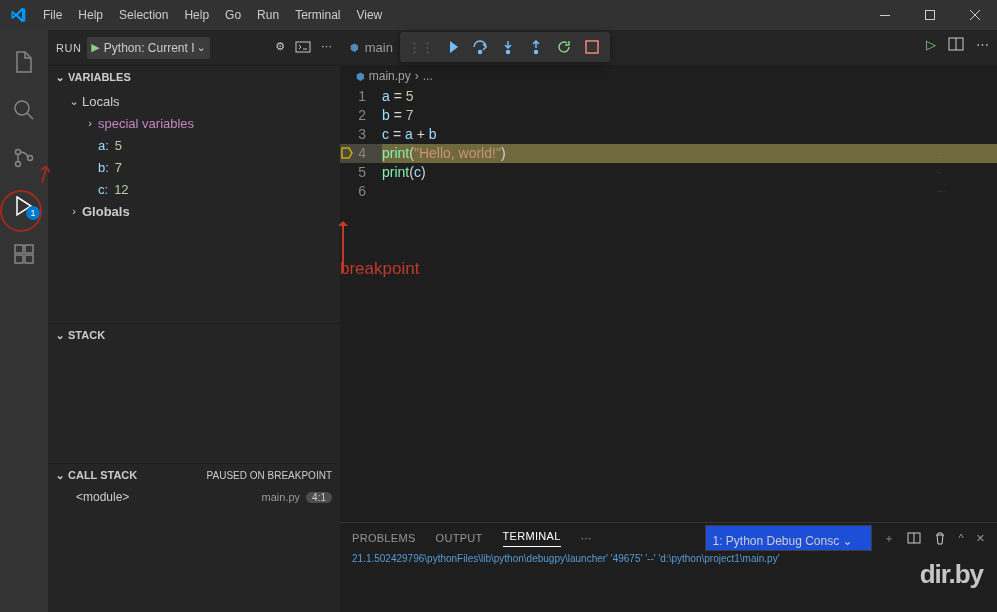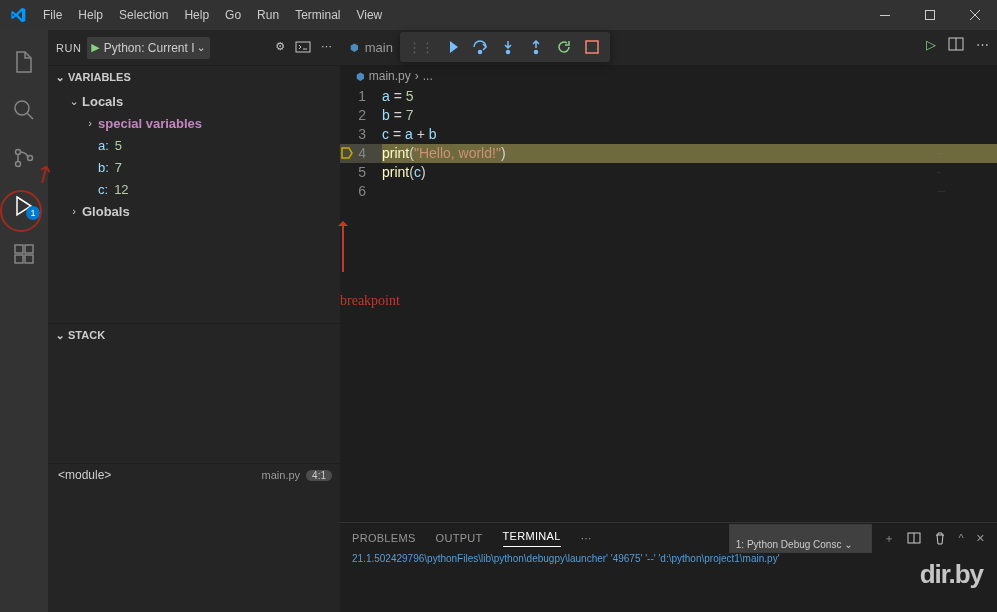--- a/index.html
+++ b/index.html
@@ -33,28 +33,28 @@
 .section { border-top: 1px solid #1e1e1e; }
 .section-head { height: 22px; display: flex; align-items: center; font-size: 11px; font-weight: 700; color: #cccccc; padding-left: 4px; }
 .chev { width: 16px; display: inline-flex; justify-content: center; font-size: 11px; }
 .tree { padding: 2px 0; font-family: Consolas, monospace; font-size: 13px; }
 .tree-row { height: 22px; display: flex; align-items: center; padding-left: 10px; }
 .tree-row.indent1 { padding-left: 18px; }
 .tree-row.indent2 { padding-left: 34px; }
 .tree-row.indent3 { padding-left: 50px; }
 .var-name { color: #9cdcfe; }
 .var-val { color: #b5cea8; margin-left: 6px; }
-.special { color: #c586c0; font-weight: bold; }
+.special { color: #c586c0; }
 
 .variables-section { height: 258px; overflow: hidden; }
 .watch-section { height: 140px; }
 .callstack-section { height: 60px; }
 .cs-head { display: flex; align-items: center; justify-content: space-between; padding-right: 8px; }
 .paused { font-size: 10px; color: #cccccc; font-weight: 400; }
-.cs-row { display: flex; height: 22px; align-items: center; padding: 0 8px 0 10px; font-family: Consolas, monospace; font-size: 12px; }
+.cs-row { display: flex; height: 22px; align-items: center; padding: 0 8px 0 28px; font-family: Consolas, monospace; font-size: 12px; }
 .cs-file { margin-left: auto; color: #999; font-size: 11px; }
 .cs-pos { background: #4d4d4d; color: #ccc; border-radius: 8px; padding: 0 6px; margin-left: 6px; font-size: 10px; }
 
 .editor-area { flex: 1; display: flex; flex-direction: column; background: #1e1e1e; position: relative; }
 .tabs-row { height: 35px; background: #252526; display: flex; align-items: center; position: relative; }
 .tab { height: 35px; display: flex; align-items: center; padding: 0 10px; gap: 6px; font-size: 13px; color: #ffffff; }
 .tab.behind { color: #999; }
 .py-icon { color: #4b8bbe; font-size: 10px; }
 
 .debug-toolbar { position: absolute; left: 60px; top: 2px; height: 30px; background: #333333; border-radius: 3px; display: flex; align-items: center; padding: 0 4px; box-shadow: 0 2px 8px rgba(0,0,0,.4); z-index: 10; }
@@ -65,38 +65,38 @@
 
 .breadcrumb { height: 22px; display: flex; align-items: center; padding-left: 16px; font-size: 12px; color: #a0a0a0; gap: 4px; }
 
 .code { font-family: Consolas, monospace; font-size: 14px; line-height: 19px; position: relative; }
 .gutter-bp { position: absolute; left: 0; top: 59px; color: #e5a50a; }
 .line { display: flex; }
 .lineno { width: 42px; text-align: right; color: #858585; padding-right: 16px; }
 .code-text { flex: 1; white-space: pre; }
 .line.active { background: #49483e; }
 .line.active .code-text { background: #6e6a3e; }
-.tok-fn { color: #fef9c3; }
+.tok-fn { color: #86efac; }
 .tok-str { color: #ce9178; }
 .tok-var { color: #9cdcfe; }
 .tok-num { color: #b5cea8; }
 .tok-op { color: #d4d4d4; }
 
-.bp-annot { position: absolute; left: 0; top: 204px; color: #c0392b; font-size: 14px; font-family: Liberation Serif, serif; pointer-events: none; }
+.bp-annot { position: absolute; left: 0; top: 172px; color: #c0392b; font-size: 17px; font-family: Liberation Sans, sans-serif; pointer-events: none; }
 .bp-arrow { position: absolute; left: 2px; top: 135px; width: 2px; height: 50px; background: #c0392b; pointer-events: none; }
 .bp-arrow::before { content: ""; position: absolute; top: -6px; left: -4px; border: 5px solid transparent; border-bottom-color: #c0392b; }
 
 .minimap { position: absolute; right: 0; top: 57px; width: 60px; height: 40px; opacity: .3; font-size: 2px; color: #888; }
 
 .panel { height: 90px; border-top: 1px solid #333; background: #1e1e1e; margin-top: auto; display: flex; flex-direction: column; }
 .panel-tabs { height: 30px; display: flex; align-items: center; padding: 0 12px; gap: 20px; font-size: 11px; color: #969696; }
 .ptab { cursor: pointer; letter-spacing: .3px; }
 .ptab.active { color: #ffffff; border-bottom: 1px solid #fff; padding-bottom: 4px; }
 .panel-right { margin-left: auto; display: flex; align-items: center; gap: 12px; }
-.term-select { background: #404040; color: #ccc; font-size: 10px; padding: 14px 18px 2px 6px; border: 1px solid #3c3c3c; }
+.term-select { background: #1d4ed8; color: #ccc; font-size: 12px; padding: 8px 18px 2px 6px; border: 1px solid #3c3c3c; }
 .term-body { flex: 1; padding: 0 12px; font-family: Liberation Sans, sans-serif; font-size: 10px; color: #569cd6; overflow: hidden; white-space: pre-wrap; }
 
 .watermark { position: absolute; right: 14px; bottom: 22px; font-size: 26px; color: rgba(255,255,255,.75); font-weight: 700; letter-spacing: -1px; pointer-events: none; }
 
 svg { display: block; }
 </style>
 </head>
 <body>
 
 <div class="titlebar">
@@ -196,21 +196,21 @@
     </div>
 
     <div class="section variables-section">
       <div class="section-head">
           <span class="chev">⌄</span>
           <span>VARIABLES</span>
         </div>
       <div class="tree">
         <div class="tree-row indent1">
             <span class="chev">⌄</span>
-            <span style="font-weight:700">Locals</span>
+            <span style="font-weight:400">Locals</span>
           </div>
         <div class="tree-row indent2">
             <span class="chev">›</span>
             <span class="special">special variables</span>
           </div>
         <div class="tree-row indent3">
             <span class="var-name">a:</span>
             <span class="var-val">5</span>
           </div>
         <div class="tree-row indent3">
@@ -229,20 +229,24 @@
     </div>
 
     <div class="section watch-section">
       <div class="section-head">
           <span class="chev">⌄</span>
           <span>STACK</span>
         </div>
     </div>
 
     <div class="section callstack-section">
+      <div class="section-head cs-head">
+        <span><span class="chev">⌄</span><span>CALL STACK</span></span>
+        <span class="paused">PAUSED ON BREAKPOINT</span>
+      </div>
       <div class="cs-row">
         <span>&lt;module&gt;</span>
         <span class="cs-file">main.py</span>
         <span class="cs-pos">4:1</span>
       </div>
     </div>
   </div>
 
   <div class="editor-area">
     <div class="tabs-row">

